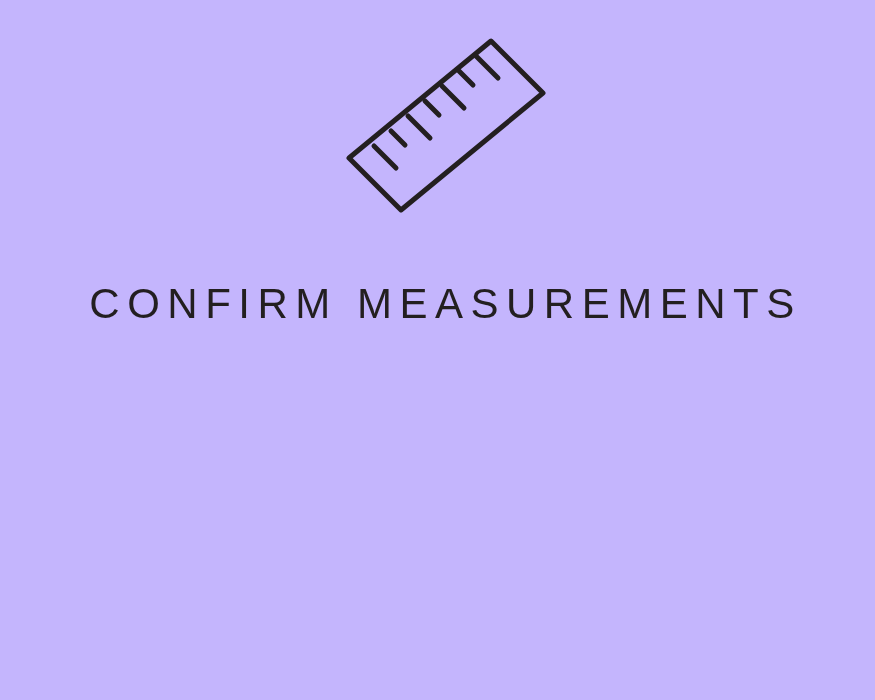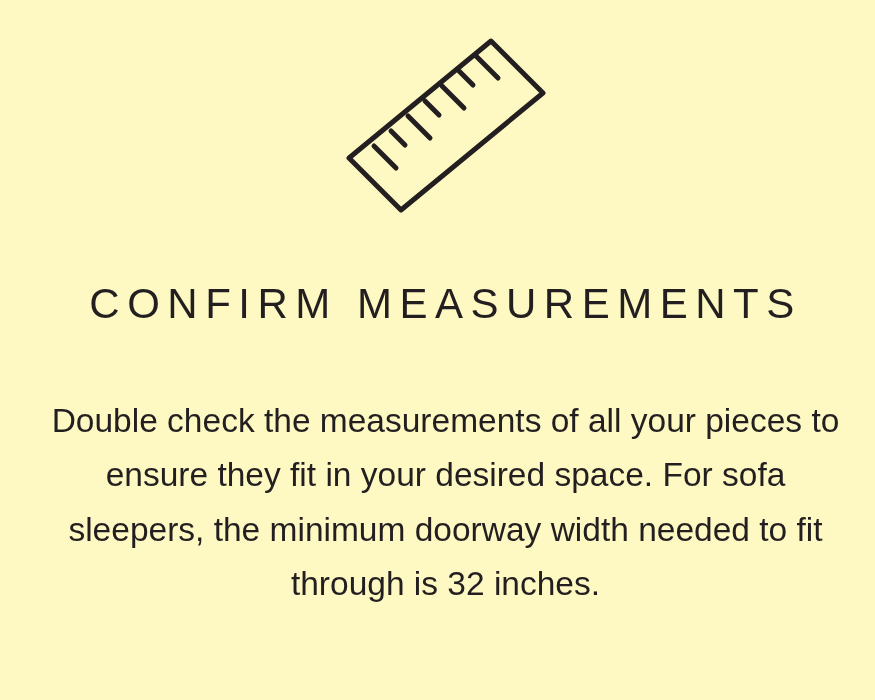--- a/index.html
+++ b/index.html
@@ -15,21 +15,21 @@
     overflow: hidden;
   }
   .card {
     width: 875px;
     height: 700px;
     box-sizing: border-box;
     display: flex;
     flex-direction: column;
     align-items: center;
     padding: 26px 14px 0 30px;
-    background: #fef9c3;
+    background: #c4b5fd;
   }
   .icon-wrap {
     width: 230px;
     height: 190px;
     display: flex;
     align-items: center;
     justify-content: center;
     margin-top: 4px;
   }
   .icon-wrap svg {
@@ -72,15 +72,14 @@
         <path d="M84 68 L98 82"></path>
         <path d="M67 83 L89 105"></path>
         <path d="M50 98 L64 112"></path>
         <path d="M33 113 L55 135"></path>
       </g>
     </svg>
   </div>
 
   <h1 class="headline">CONFIRM MEASUREMENTS</h1>
 
-  <p class="body-copy">Double check the measurements of all your pieces to ensure they fit in your desired space. For sofa sleepers, the minimum doorway width needed to fit through is 32 inches.</p>
 
 </div>
 
 </body></html>

